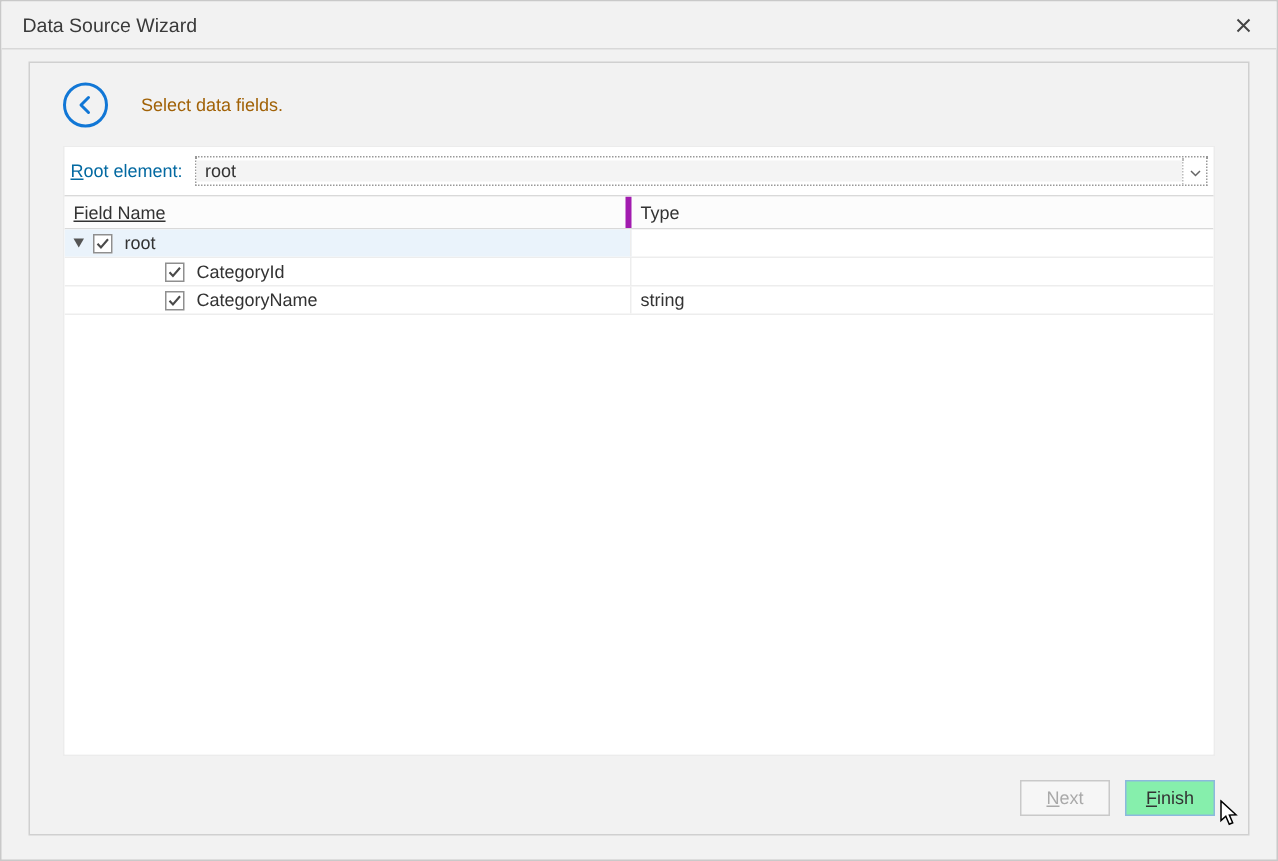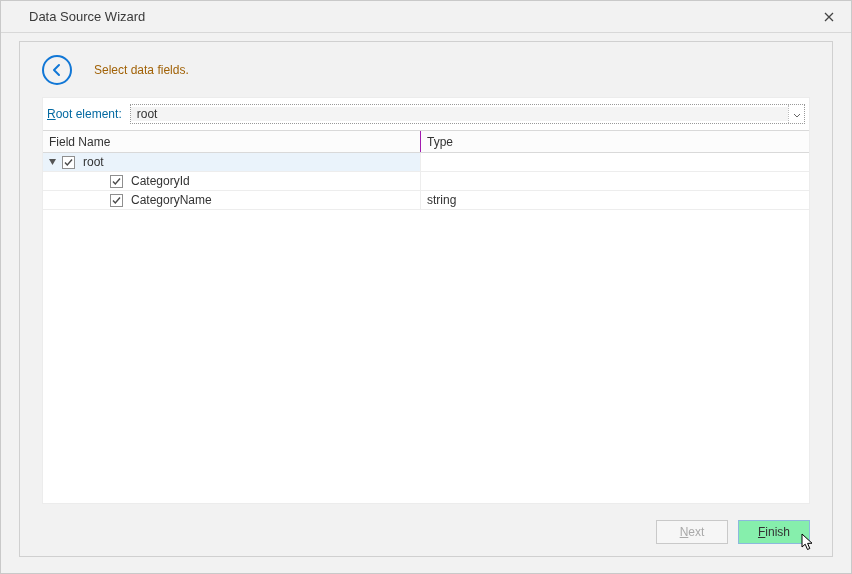--- a/index.html
+++ b/index.html
@@ -6,21 +6,21 @@
   html, body { margin:0; padding:0; font-family: "Segoe UI", Tahoma, sans-serif; font-size:12px; color:#333; background:#fff; }
   .window {
     position:relative;
     width:852px; height:574px;
     border:1px solid #c9c9c9;
     background:#f2f2f2;
   }
   .titlebar {
     height:32px;
     display:flex; align-items:center; justify-content:space-between;
-    padding:0 10px 0 28px;
+    padding:0 10px 0 14px;
     border-bottom:1px solid #d8d8d8;
     background:#f2f2f2;
   }
   .titlebar .title { font-size:13px; color:#3a3a3a; }
   .close-btn {
     width:24px; height:24px;
     display:flex; align-items:center; justify-content:center;
     font-size:14px; color:#444;
     cursor:pointer;
   }
@@ -81,21 +81,21 @@
     border-top:1px solid #d9d9d9;
     display:flex; flex-direction:column;
     overflow:hidden;
   }
   .grid-header {
     display:flex; height:22px;
     background:#fcfcfc;
     border-bottom:1px solid #d9d9d9;
     font-size:12px; color:#333;
   }
-  .col-name { width:378px; border-right:1px solid #a21caf; padding-left:6px; display:flex; align-items:center; }
+  .col-name { width:378px; border-right:4px solid #a21caf; padding-left:6px; display:flex; align-items:center;text-decoration:underline; }
   .col-type { flex:1; padding-left:6px; display:flex; align-items:center; }
 
   .grid-body { flex:1; background:#fff; }
   .row {
     display:flex; height:19px; align-items:stretch;
     border-bottom:1px solid #ededed;
   }
   .row.selected .cell-type, .row.selected .cell-name { background:#eaf3fb; }
   .cell-name {
     width:378px; border-right:1px solid #ededed;
@@ -123,21 +123,21 @@
   }
   .check svg { display:block; }
   .cell-text { padding-left:4px; font-size:12px; color:#333; }
 
   .button-bar {
     position:absolute;
     right:22px; bottom:12px;
     display:flex; gap:10px;
   }
   .btn {
-    width:72px; height:24px;
+    width:60px; height:24px;
     border:1px solid #c9c9c9;
     background:#fdfdfd;
     display:flex; align-items:center; justify-content:center;
     font-size:12px;
     cursor:pointer;
   }
   .btn.disabled {
     color:#a9a9a9;
     cursor:default;
     background:#f6f6f6;

